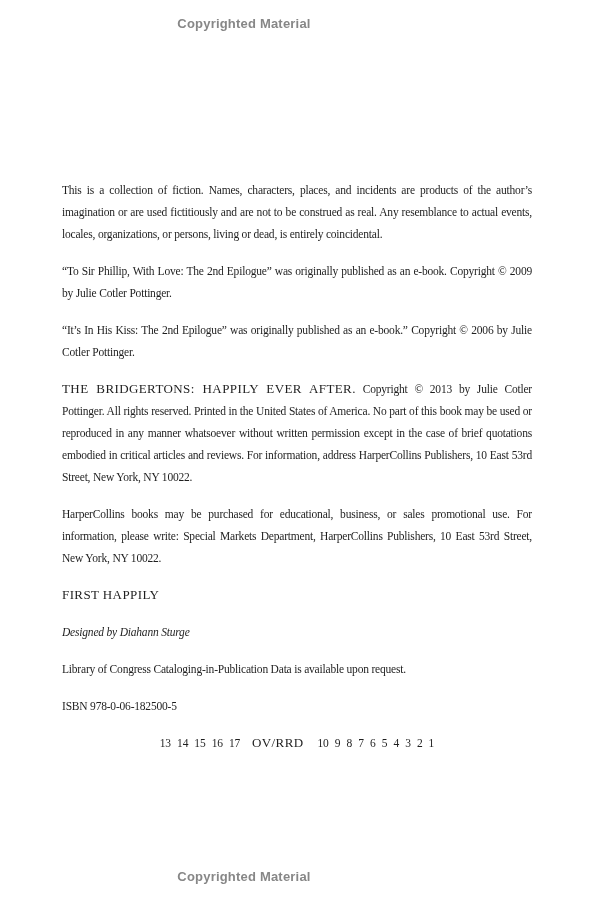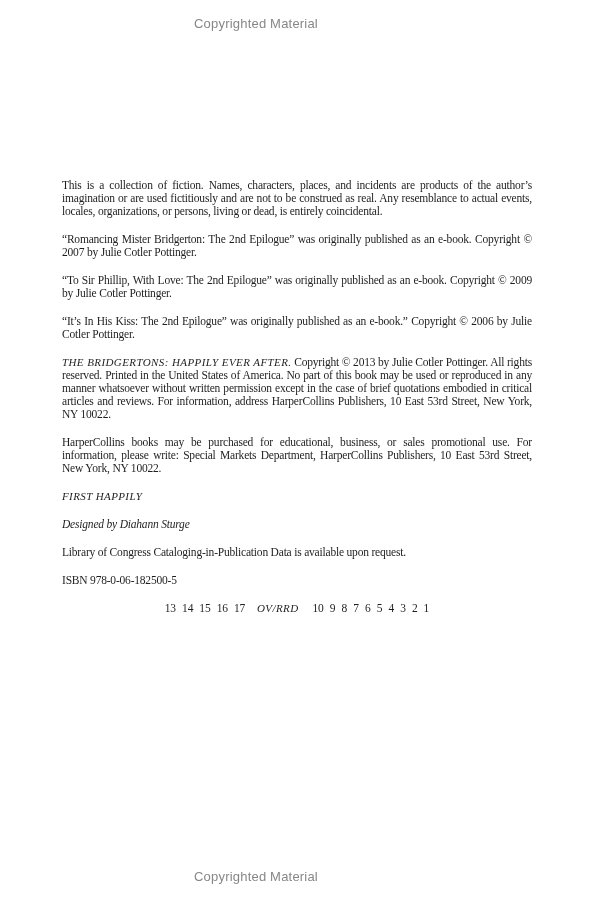--- a/index.html
+++ b/index.html
@@ -11,48 +11,47 @@
     position: relative;
     width: 600px;
     height: 905px;
     background: #ffffff;
     overflow: hidden;
     font-family: "Liberation Serif", serif;
     color: #1e1e1e;
   }
   .watermark {
     position: absolute;
-    left: 16px;
+    left: 4px;
     width: 480px;
     text-align: center;
     font-family: "Liberation Sans", sans-serif;
-    font-weight: normal;
+    font-weight: bold;
     font-size: 13px;
     color: #878787;
     letter-spacing: 0.2px;
   }
   .wm-top { top: 16px; }
   .wm-bottom { top: 869px; }
   .content {
     position: absolute;
     top: 179px;
     left: 62px;
     width: 470px;
     font-size: 11.5px;
     letter-spacing: -0.2px;
-    line-height: 13px;
+    line-height: 22px;
     text-align: justify;
   }
   .content p {
     margin: 0 0 15px 0;
   }
   .sc {
-    font-size: 11px;
+    font-size: 13px;
     letter-spacing: 0.4px;
-    font-style: italic;
   }
   .edition { margin-top: 4px !important; }
   .italic { font-style: italic; }
   .single { text-align: left; }
   .print-line {
     text-align: center;
     word-spacing: 3.5px;
     white-space: nowrap;
   }
   .print-line .code { margin: 0 14px 0 12px; }
@@ -63,21 +62,20 @@
 <div class="page">
 
   <div class="watermark wm-top">Copyrighted Material</div>
 
   <main class="content">
 
     <p>This is a collection of fiction. Names, characters, places, and incidents are products of the author’s imagination or are used fictitiously and are not to be construed as real. Any resemblance to actual events, locales, organizations, or persons, living or dead, is entirely coincidental.</p>
 
 
 
-    <p>“Romancing Mister Bridgerton: The 2nd Epilogue” was originally published as an e-book. Copyright © 2007 by Julie Cotler Pottinger.</p>
 
     <p>“To Sir Phillip, With Love: The 2nd Epilogue” was originally published as an e-book. Copyright © 2009 by Julie Cotler Pottinger.</p>
 
 
     <p>“It’s In His Kiss: The 2nd Epilogue” was originally published as an e-book.” Copyright © 2006 by Julie Cotler Pottinger.</p>
 
     <p><span class="sc">THE BRIDGERTONS: HAPPILY EVER AFTER.</span><span> Copyright © 2013 by Julie Cotler Pottinger. All rights reserved. Printed in the United States of America. No part of this book may be used or reproduced in any manner whatsoever without written permission except in the case of brief quotations embodied in critical articles and reviews. For information, address HarperCollins Publishers, 10 East 53rd Street, New York, NY 10022.</span></p>
 
     <p>HarperCollins books may be purchased for educational, business, or sales promotional use. For information, please write: Special Markets Department, HarperCollins Publishers, 10 East 53rd Street, New York, NY 10022.</p>
 

